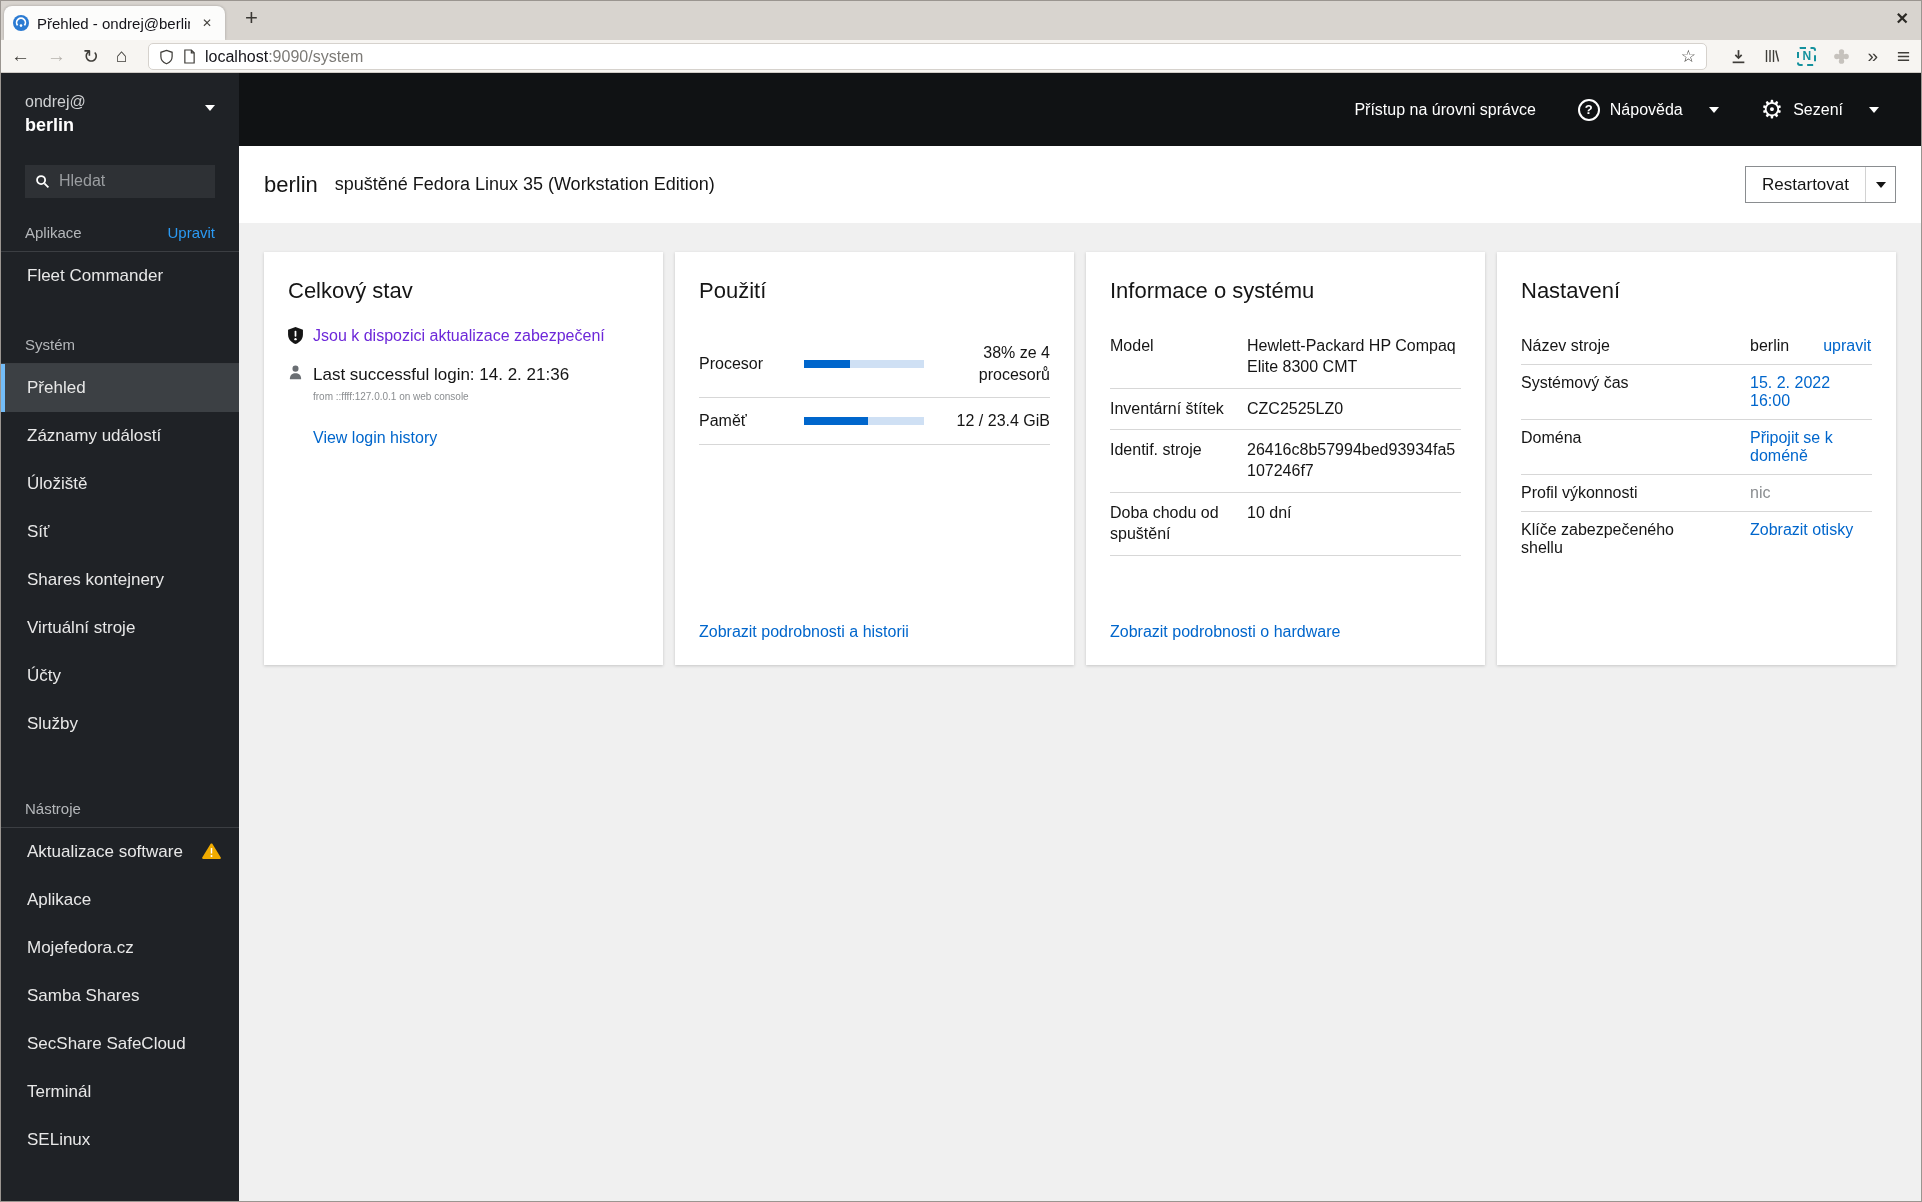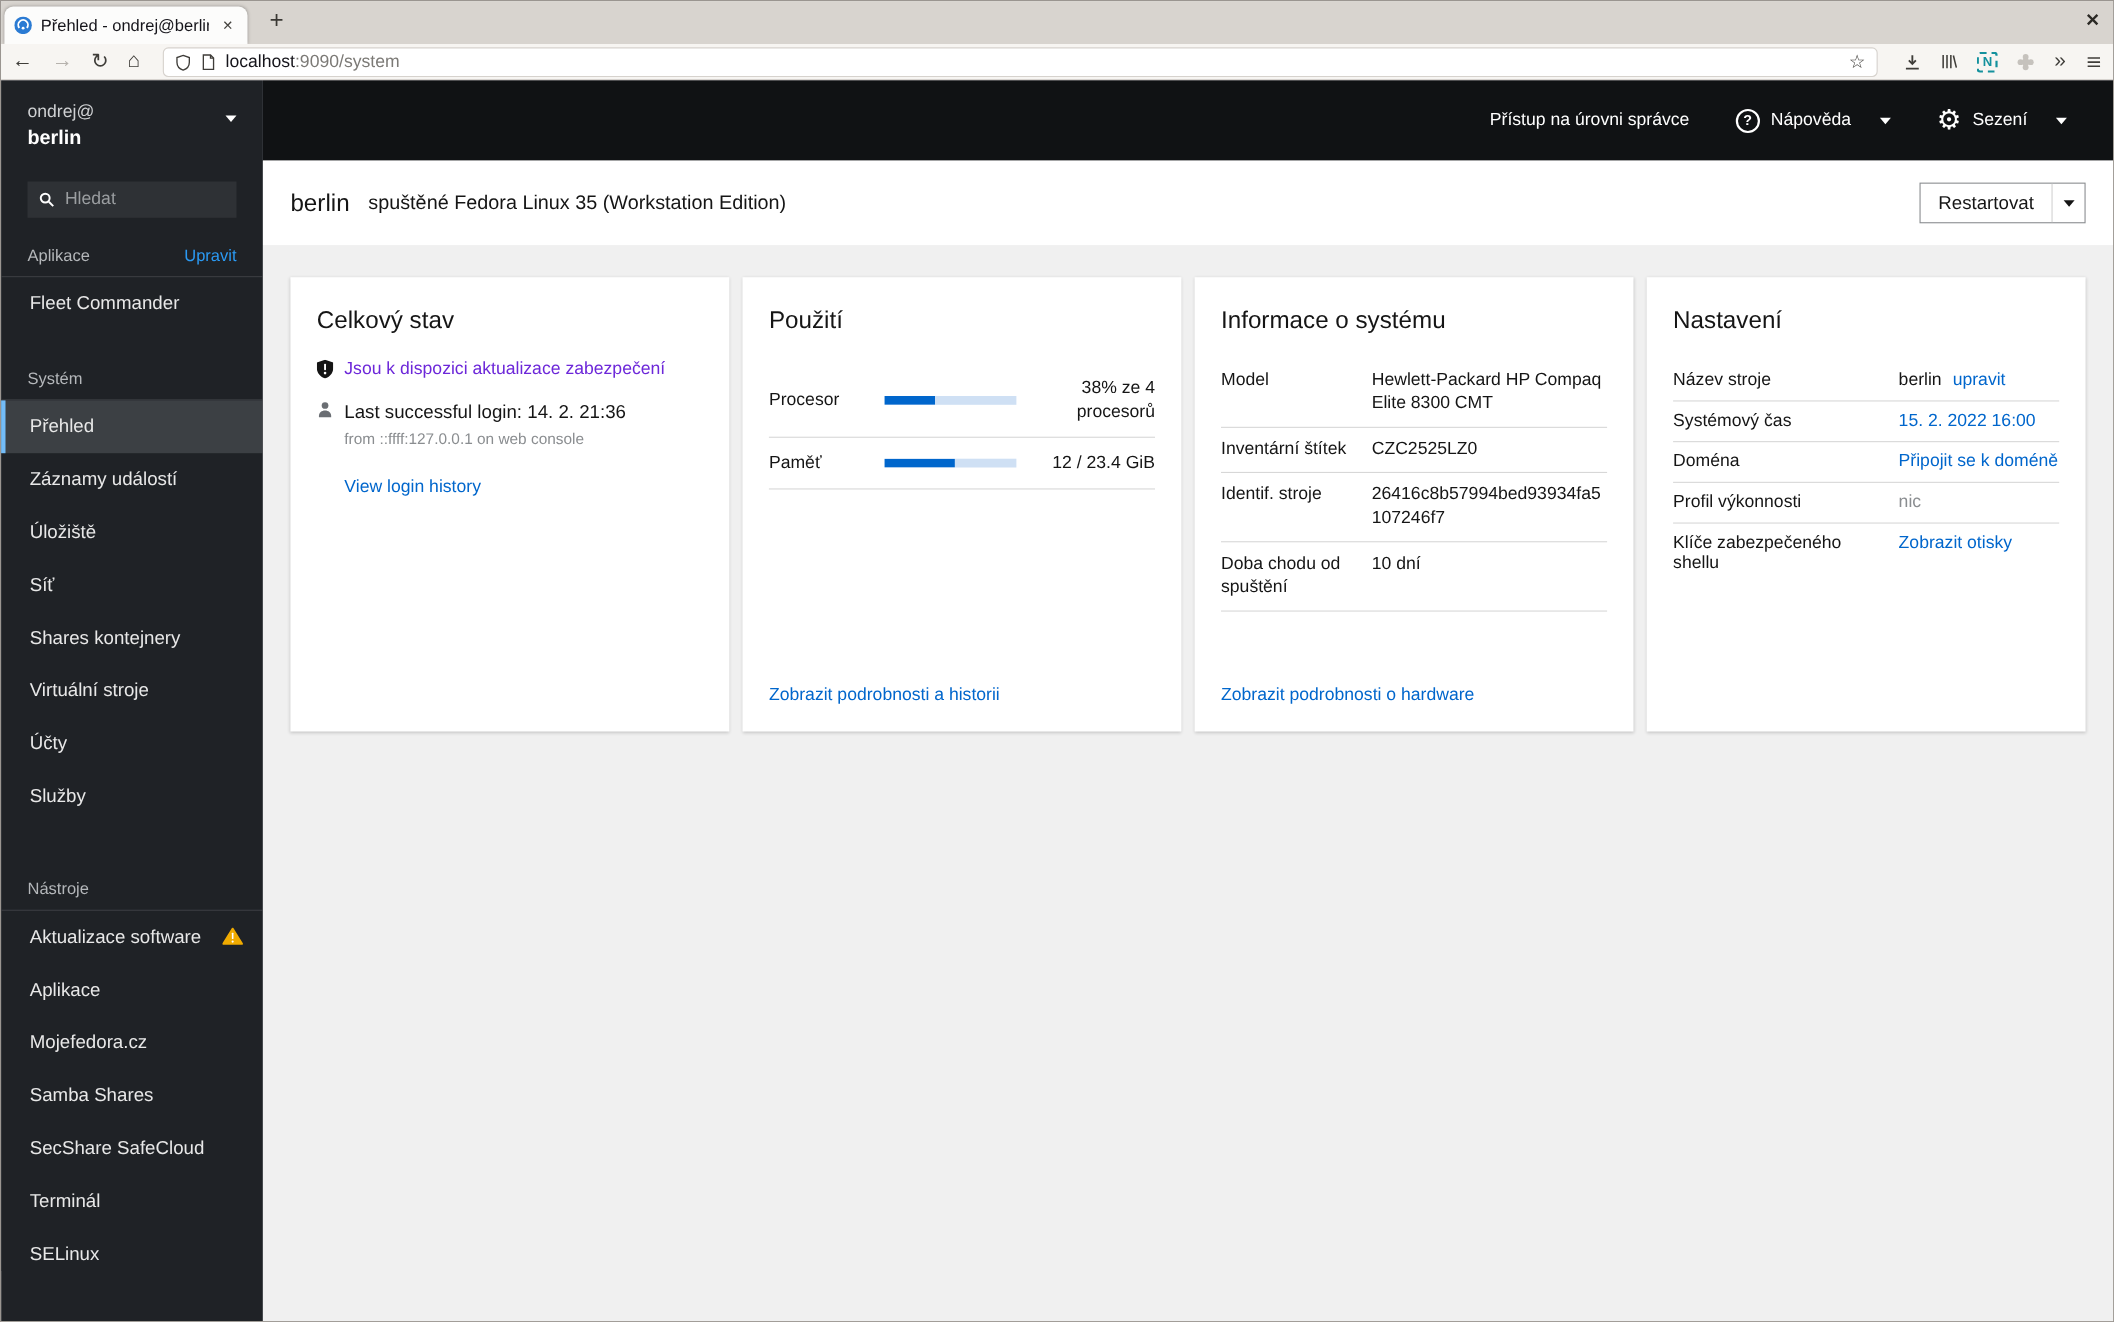--- a/index.html
+++ b/index.html
@@ -90,40 +90,40 @@
   .card-link { font-size:16px; color:#0066cc; }
   .card-bottom-link { margin-top:auto; }
 
   
   .health-item { display:flex; gap:10px; align-items:flex-start; }
   .health-item.sec { margin-top:22px; }
   .health-item.login { margin-top:17px; }
   .health-icon { width:15px; flex:0 0 auto; margin-top:1px; display:inline-flex; }
   .health-link { font-size:16px; color:#6d28d9; line-height:1.3; }
   .login-main { font-size:17px; color:#151515; line-height:1.3; }
-  .login-sub { margin:5px 0 0 25px; font-size:14px; color:#8a8d90; }
+  .login-sub { margin:5px 0 0 25px; font-size:10px; color:#8a8d90; }
   .history-link { margin:27px 0 0 25px; display:inline-block; }
 
   
   .usage-table { margin-top:26px; }
   .usage-row { display:flex; align-items:center; padding:12px 0; border-bottom:1px solid #d7d7d7; }
   .usage-label { width:105px; font-size:16px; color:#151515; }
   .usage-bar { flex:1; height:8px; background:#cfe0f4; margin-right:16px; position:relative; overflow:hidden; }
   .usage-fill { display:block; height:100%; background:#0066cc; }
   .usage-value { width:110px; text-align:right; font-size:16px; color:#151515; line-height:1.35; }
 
   
   .info-table { margin-top:22px; }
   .info-row { display:flex; padding:10px 0; border-bottom:1px solid #d7d7d7; }
   .info-label { width:137px; flex:0 0 auto; font-size:16px; color:#151515; line-height:1.3; padding-right:8px; }
   .info-value { flex:1; font-size:16px; color:#151515; line-height:1.3; word-break:break-all; }
 
   
   .cfg-table { margin-top:24px; }
-  .cfg-row { display:flex; align-items:baseline; padding:9px 0; border-bottom:1px solid #d7d7d7; }
+  .cfg-row { display:flex; align-items:baseline; padding:9px 0; border-bottom:1px solid #d7d7d7;gap:24px; }
   .cfg-row:last-child { border-bottom:none; }
   .cfg-label { width:205px; flex:0 0 auto; font-size:16px; color:#151515; padding-right:8px; }
   .cfg-value { font-size:16px; color:#151515; }
   .cfg-link { font-size:16px; color:#0066cc; }
   .cfg-muted { font-size:16px; color:#8a8d90; }
   .cfg-gap { margin-left:10px; }
 </style>
 </head>
 <body>
 

